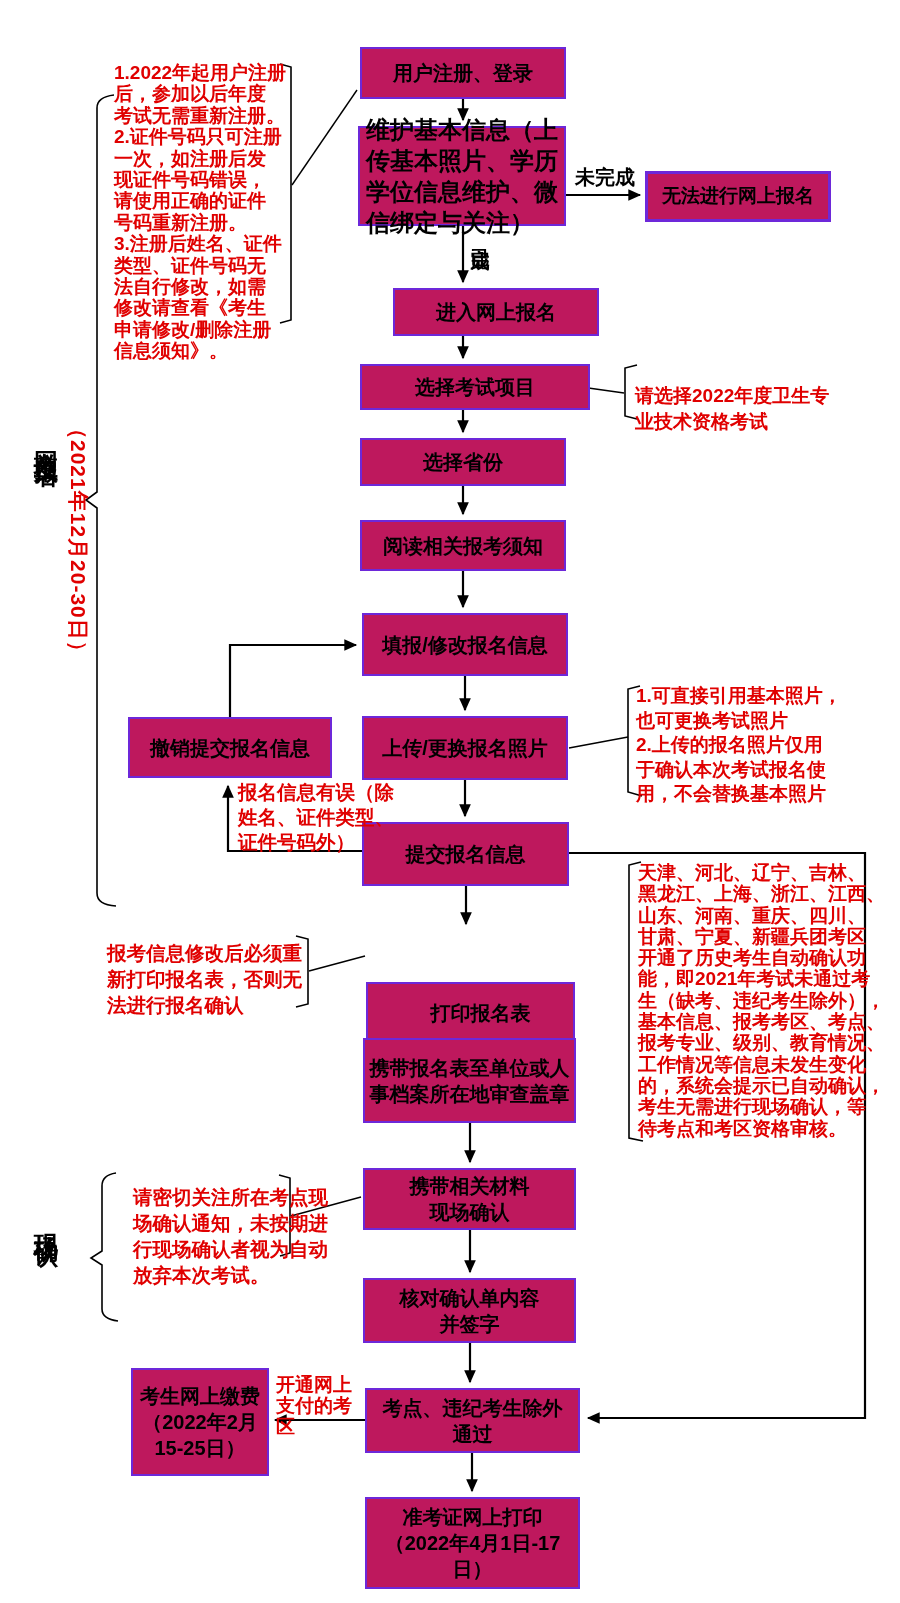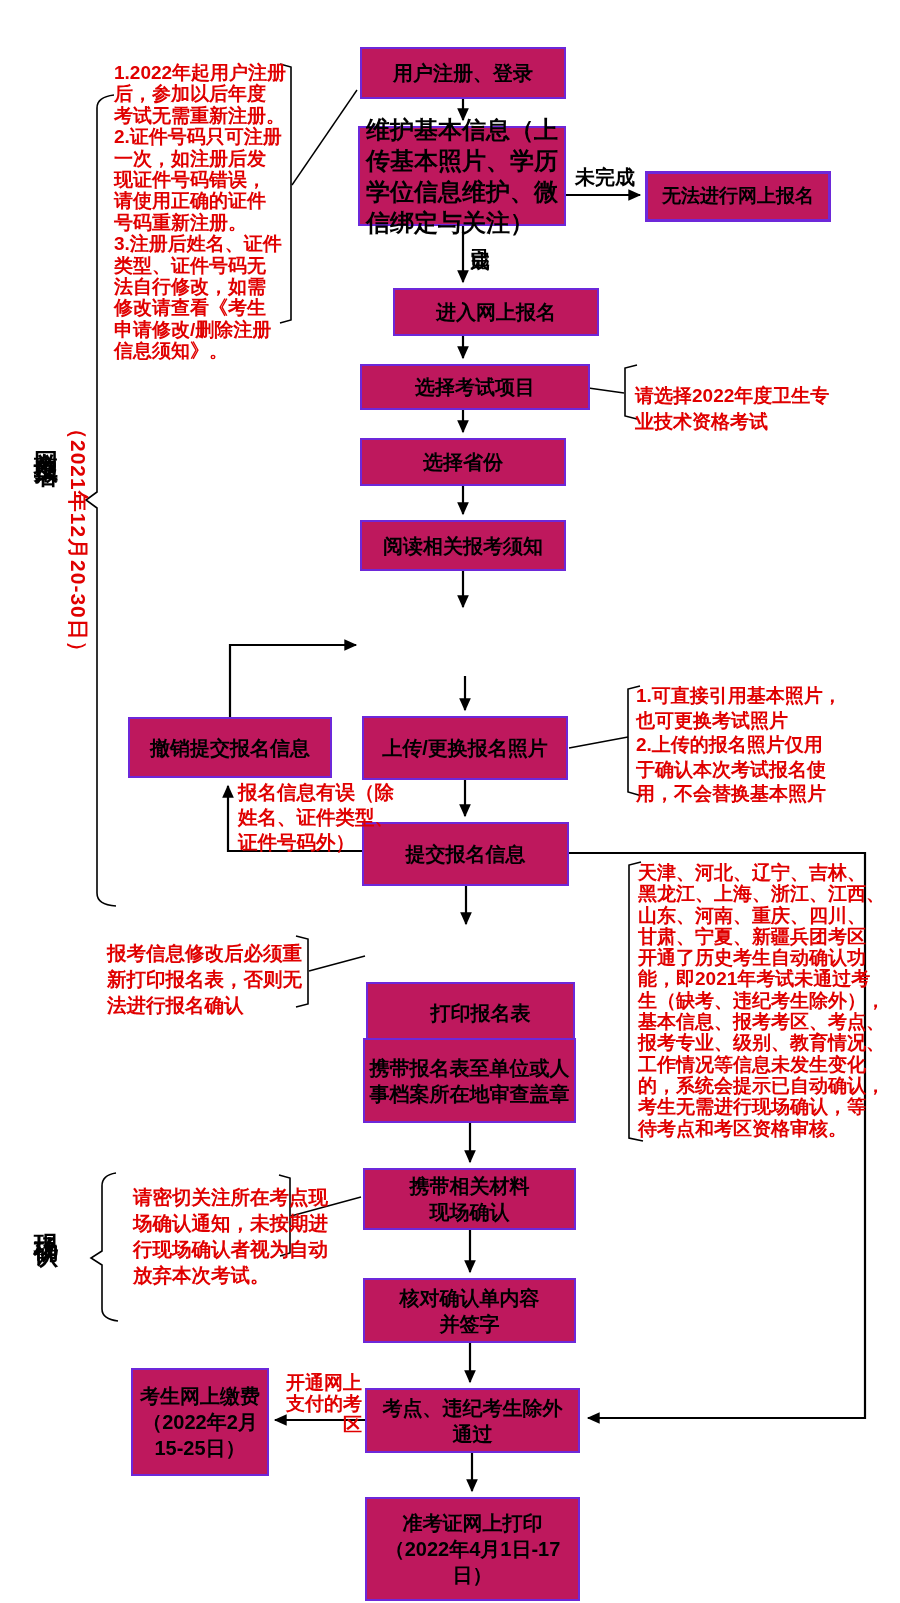--- a/index.html
+++ b/index.html
@@ -74,20 +74,21 @@
   <div class="node thick" style="left:645px;top:171px;width:186px;height:51px;font-size:19px;text-align:center;">无法进行网上报名</div>
 
   <div class="node" style="left:360px;top:288px;width:206px;height:48px;margin-left:33px;">进入网上报名</div>
 
   <div class="node" style="left:360px;top:364px;width:230px;height:46px;">选择考试项目</div>
 
   <div class="node" style="left:360px;top:438px;width:206px;height:48px;">选择省份</div>
 
   <div class="node" style="left:360px;top:520px;width:206px;height:51px;">阅读相关报考须知</div>
 
+  <div class="node" style="left:362px;top:613px;width:206px;height:63px;">填报/修改报名信息</div>
 
   <div class="node" style="left:362px;top:716px;width:206px;height:64px;">上传/更换报名照片</div>
 
   <div class="node" style="left:128px;top:717px;width:204px;height:61px;">撤销提交报名信息</div>
 
   <div class="node" style="left:362px;top:822px;width:207px;height:64px;">提交报名信息</div>
 
   <div class="node" style="left:366px;top:982px;width:209px;height:62px;padding-left:20px;">打印报名表</div>
 
   <div class="node" style="left:363px;top:1038px;width:213px;height:85px;">携带报名表至单位或人
@@ -99,28 +100,28 @@
   <div class="node" style="left:363px;top:1278px;width:213px;height:65px;">核对确认单内容
 并签字</div>
 
   <div class="node" style="left:365px;top:1388px;width:215px;height:65px;">考点、违纪考生除外
 通过</div>
 
   <div class="node" style="left:131px;top:1368px;width:138px;height:108px;font-size:20px;">考生网上缴费
 （2022年2月
 15-25日）</div>
 
-  <div class="node" style="left:365px;top:1497px;width:215px;height:104px;">准考证网上打印
+  <div class="node" style="left:365px;top:1497px;width:215px;height:92px;">准考证网上打印
 （2022年4月1日-17日）</div>
 
   <div class="elabel" style="left:575px;top:164px;font-size:20px;">未完成</div>
 
   <div class="elabel vtext" style="left:467px;top:233px;font-size:19px;letter-spacing:1px;">已完成</div>
 
-  <div class="note" style="left:276px;top:1374px;width:86px;font-size:19px;line-height:21px;text-align:right;font-family:Liberation Mono, monospace;">开通网上
+  <div class="note" style="left:276px;top:1374px;width:86px;font-size:19px;line-height:21px;text-align:left;">开通网上
 支付的考区</div>
 
   <div class="elabel vtext" style="left:30px;top:432px;font-size:24px;letter-spacing:3px;">网上预报名</div>
 
   <div class="note rot90" style="left:92px;top:418px;font-size:21px;letter-spacing:1px;">（2021年12月20-30日）</div>
 
   <div class="elabel vtext" style="left:30px;top:1214px;font-size:24px;letter-spacing:3px;">现场确认</div>
 
   <div class="note" style="left:114px;top:62px;width:190px;font-size:19px;line-height:21.4px;">1.2022年起用户注册
 后，参加以后年度

